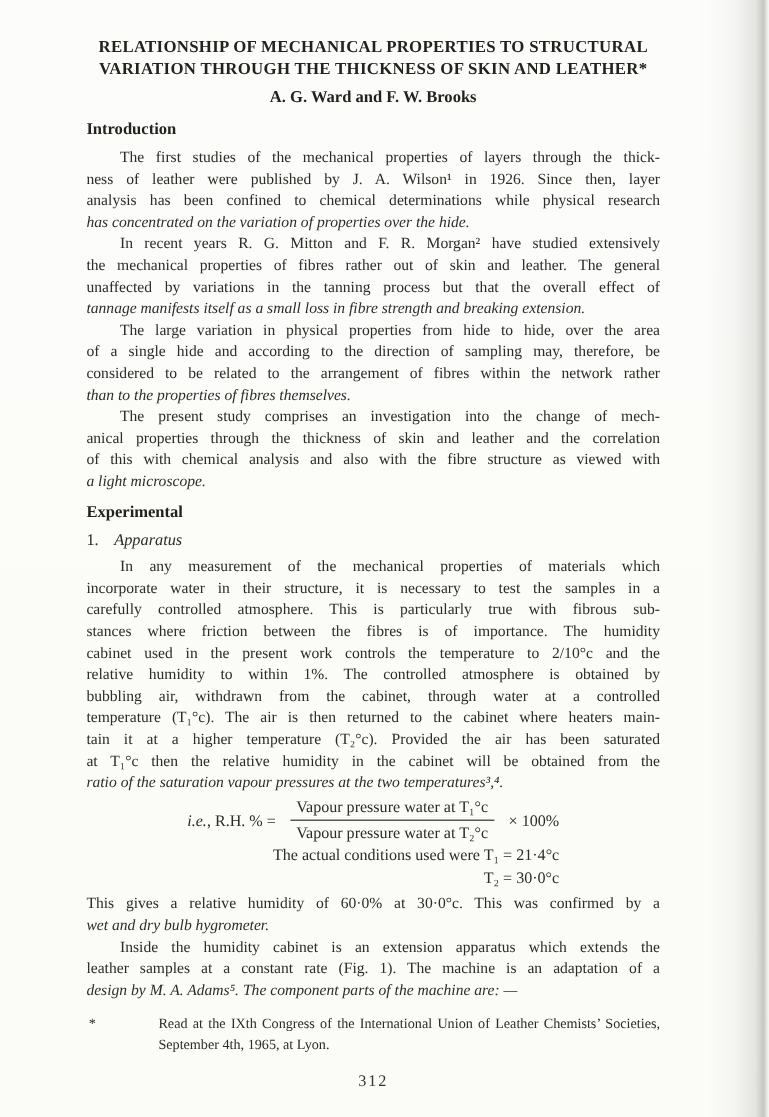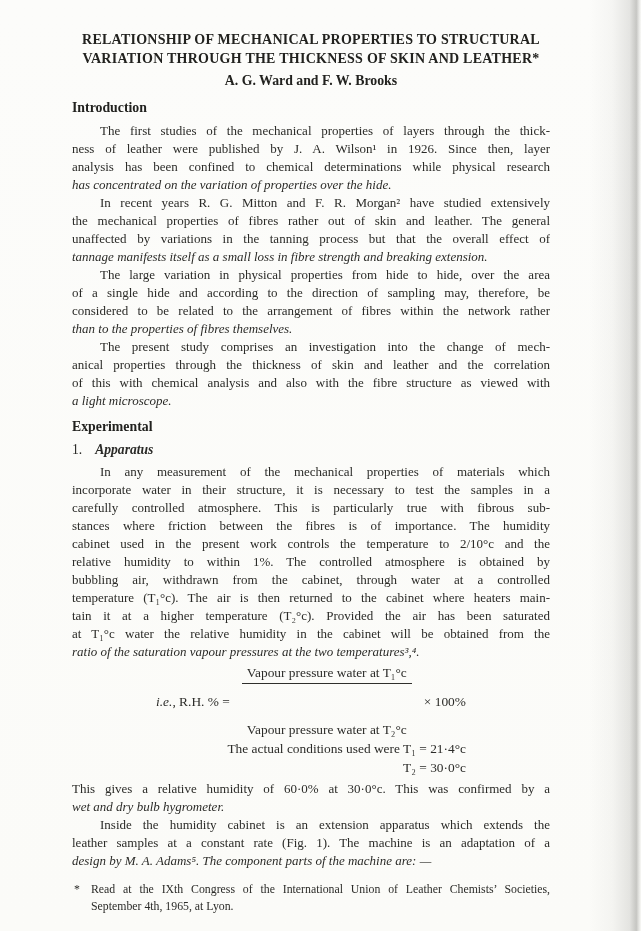--- a/index.html
+++ b/index.html
@@ -15,39 +15,39 @@
   .content{position:absolute;left:72px;top:30px;width:478px;}
   .titleblock{margin-bottom:9px;}
   .title{
     text-align:center;font-weight:bold;font-size:14px;line-height:19px;
     letter-spacing:0.25px;color:#22221f;
   }
   .authors{text-align:center;font-weight:bold;font-size:13.8px;line-height:18px;margin-top:4px;color:#22221f;}
   .sec-heading{text-align:left;font-weight:bold;font-size:13.8px;line-height:18px;margin:8px 0 5px;color:#22221f;}
   .subheading{font-size:13.6px;line-height:18px;margin:3px 0 4px;}
   .sub-num{margin-right:13px;}
-  .sub-title{font-style:italic;font-weight:bold;}
+  .sub-title{font-style:italic;}
   .para{margin:0;}
   .tline{
     font-size:13px;line-height:18px;
     text-align:justify;text-align-last:justify;
     white-space:normal;overflow:hidden;
   }
   .tline.first{text-indent:28px;}
   .tline.last{text-align-last:left;font-style:italic;}
   .formula{margin:3px 0 3px;font-size:13.4px;color:#2b2b28;}
   .formula-main{display:flex;justify-content:center;align-items:center;gap:12px;line-height:18px;}
   .f-prefix em{text-align:right;}
-  .fraction{display:inline-flex;flex-direction:column;text-align:center;gap:36px;}
+  .fraction{display:inline-flex;flex-direction:column;text-align:center;}
   .fraction .num{border-bottom:1.2px solid #2f2f2c;padding:0 5px 1px;}
   .fraction .den{padding:1px 5px 0;}
   .f-cond{text-align:right;padding-right:84px;line-height:19px;}
   .footnote{display:flex;margin-top:11px;font-size:11.8px;line-height:17px;}
   .fn-marker{flex:none;width:17px;padding-left:2px;}
-  .fn-lines{flex:1;}
+  .fn-lines{flex:1;margin-left:41px;}
   .fn-line{text-align:justify;text-align-last:justify;overflow:hidden;}
   .fn-line.last{text-align-last:left;}
   .page-number{text-align:center;margin-top:14px;font-size:13.5px;letter-spacing:1.5px;color:#33332f;}
   .edge-shadow{
     position:absolute;top:0;right:0;width:52px;height:100%;
     background:linear-gradient(to right,
       rgba(110,110,104,0) 0%,
       rgba(110,110,104,0.05) 45%,
       rgba(105,105,100,0.16) 78%,
       rgba(95,95,90,0.34) 91%,
@@ -99,21 +99,21 @@
         <div class="para">
           <div class="tline first">In any measurement of the mechanical properties of materials which</div>
           <div class="tline">incorporate water in their structure, it is necessary to test the samples in a</div>
           <div class="tline">carefully controlled atmosphere. This is particularly true with fibrous sub-</div>
           <div class="tline">stances where friction between the fibres is of importance. The humidity</div>
           <div class="tline">cabinet used in the present work controls the temperature to 2/10°c and the</div>
           <div class="tline">relative humidity to within 1%. The controlled atmosphere is obtained by</div>
           <div class="tline">bubbling air, withdrawn from the cabinet, through water at a controlled</div>
           <div class="tline">temperature (T₁°c). The air is then returned to the cabinet where heaters main-</div>
           <div class="tline">tain it at a higher temperature (T₂°c). Provided the air has been saturated</div>
-          <div class="tline">at T₁°c water the relative humidity in the cabinet will be obtained from the</div>
+          <div class="tline">at T₁°c then the relative humidity in the cabinet will be obtained from the</div>
           <div class="tline last">ratio of the saturation vapour pressures at the two temperatures³,⁴.</div>
         </div>
         <div class="formula">
           <div class="formula-main">
             <span class="f-prefix"><em>i.e.</em>, R.H. % =</span>
             <span class="fraction">
               <span class="num">Vapour pressure water at T₁°c</span>
               <span class="den">Vapour pressure water at T₂°c</span>
             </span>
             <span class="f-suffix">× 100%</span>

